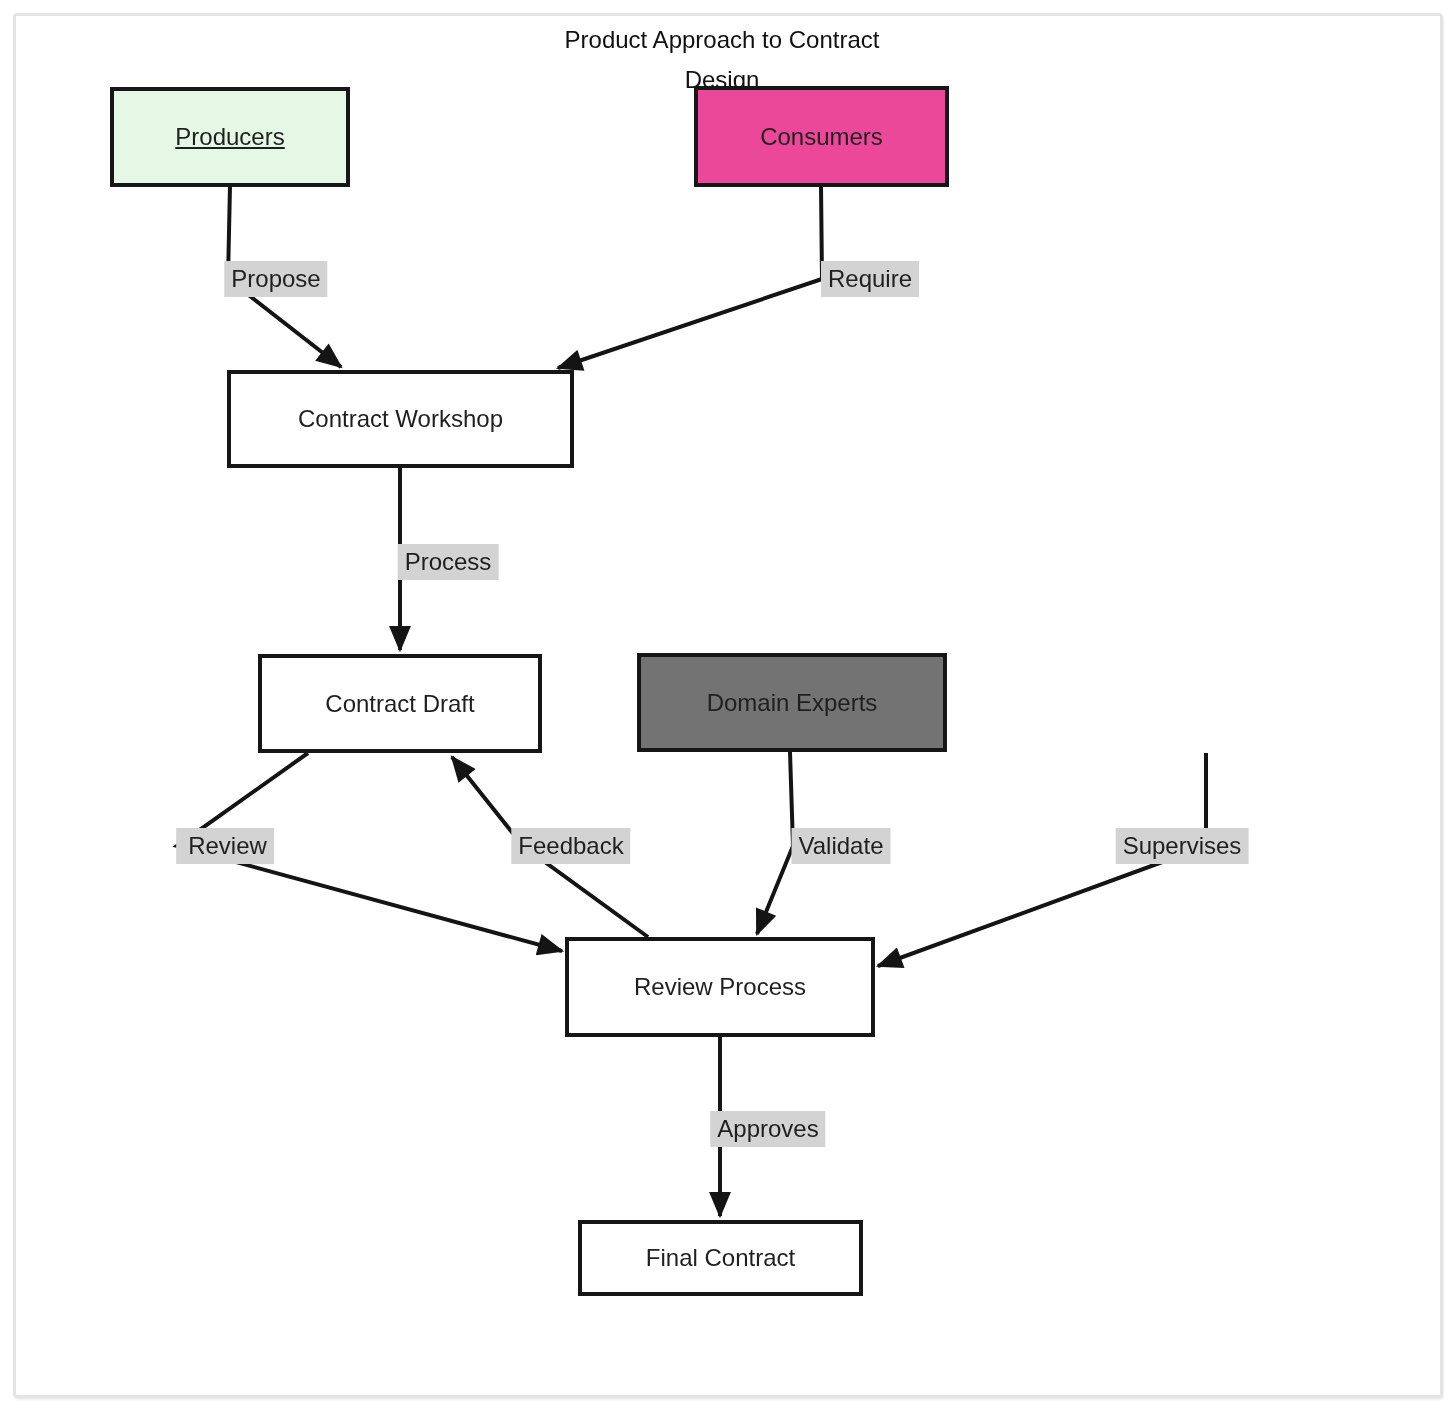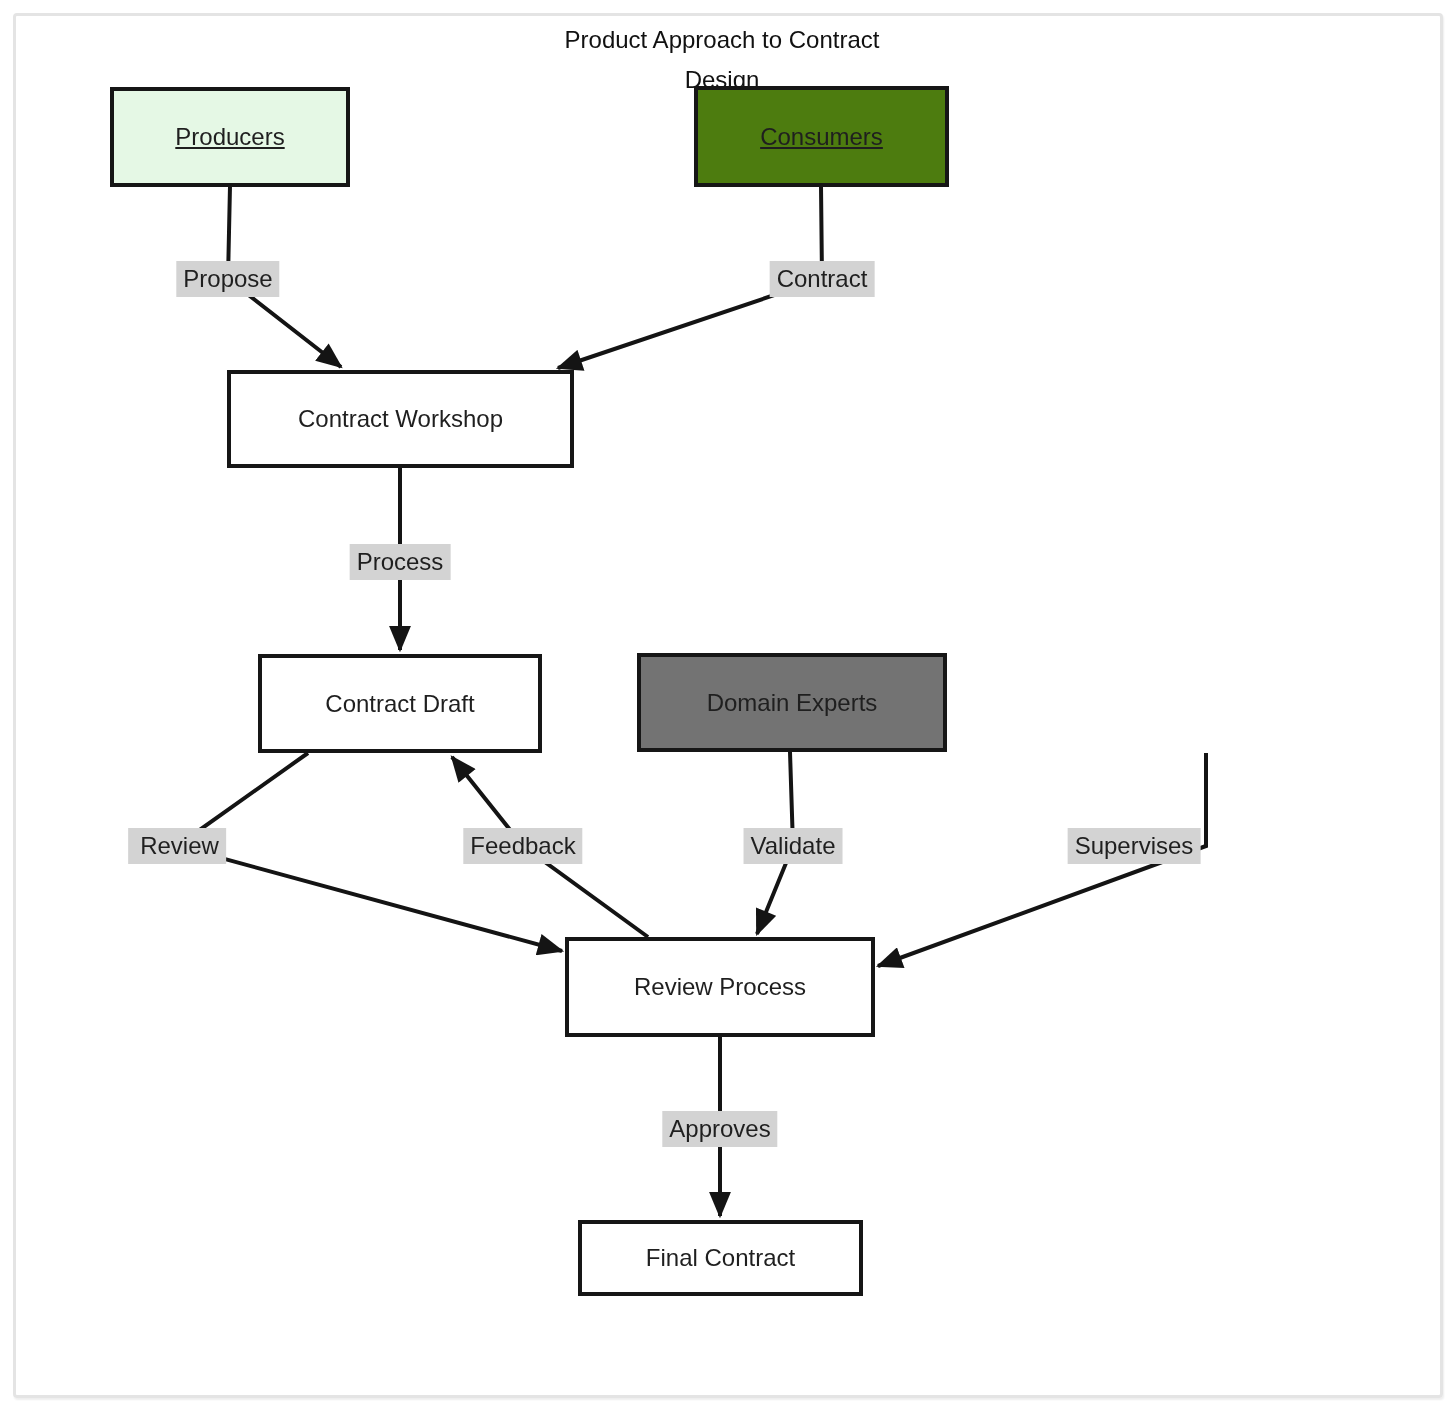--- a/index.html
+++ b/index.html
@@ -53,20 +53,21 @@
   }
   .edge-label {
     position: absolute;
     transform: translate(-50%, -50%);
     background: #d3d3d3;
     color: #1f1f1f;
     font-size: 24px;
     line-height: 28px;
     padding: 4px 7px;
     white-space: nowrap;
+    margin-left: 48px;
   }
 </style>
 </head>
 <body>
 
 <div class="canvas">
 
   <div class="frame"></div>
 
   <div class="title">Product Approach to Contract Design</div>
@@ -82,36 +83,36 @@
     <polyline points="400,468 400,650" fill="none" stroke="#141414" stroke-width="4" marker-end="url(#arrow)"></polyline>
     <polyline points="308,753 177,846 562,951" fill="none" stroke="#141414" stroke-width="4" marker-end="url(#arrow)"></polyline>
     <polyline points="648,937 523,846 452,757" fill="none" stroke="#141414" stroke-width="4" marker-end="url(#arrow)"></polyline>
     <polyline points="790,752 793,846 757,934" fill="none" stroke="#141414" stroke-width="4" marker-end="url(#arrow)"></polyline>
     <polyline points="1206,753 1206,846 878,966" fill="none" stroke="#141414" stroke-width="4" marker-end="url(#arrow)"></polyline>
     <polyline points="720,1037 720,1216" fill="none" stroke="#141414" stroke-width="4" marker-end="url(#arrow)"></polyline>
   </svg>
 
   <div class="node" style="left: 110px; top: 87px; width: 240px; height: 100px; background-color: rgb(229, 248, 229); text-decoration: underline;">Producers</div>
 
-  <div class="node" style="left: 694px; top: 86px; width: 255px; height: 101px; background-color: #4d7c0f; text-decoration: underline;">Consumers</div>
+  <div class="node" style="left: 694px; top: 86px; width: 255px; height: 101px; background-color: #ec4899;">Consumers</div>
 
   <div class="node" style="left: 227px; top: 370px; width: 347px; height: 98px; background-color: rgb(255, 255, 255);">Contract Workshop</div>
 
   <div class="node" style="left: 258px; top: 654px; width: 284px; height: 99px; background-color: rgb(255, 255, 255);">Contract Draft</div>
 
   <div class="node" style="left: 637px; top: 653px; width: 310px; height: 99px; background-color: #737373;">Domain Experts</div>
 
 
   <div class="node" style="left: 565px; top: 937px; width: 310px; height: 100px; background-color: rgb(255, 255, 255);">Review Process</div>
 
   <div class="node" style="left: 578px; top: 1220px; width: 285px; height: 76px; background-color: rgb(255, 255, 255);">Final Contract</div>
 
   <div class="edge-label" style="left:228px; top:279px;">Propose</div>
 
-  <div class="edge-label" style="left:822px; top:279px;">Contract</div>
+  <div class="edge-label" style="left:822px; top:279px;">Require</div>
 
   <div class="edge-label" style="left:400px; top:562px;">Process</div>
 
   <div class="edge-label" style="left:177px; top:846px;padding-left:12px;">Review</div>
 
   <div class="edge-label" style="left:523px; top:846px;">Feedback</div>
 
   <div class="edge-label" style="left:793px; top:846px;">Validate</div>
 
   <div class="edge-label" style="left:1134px; top:846px;">Supervises</div>

